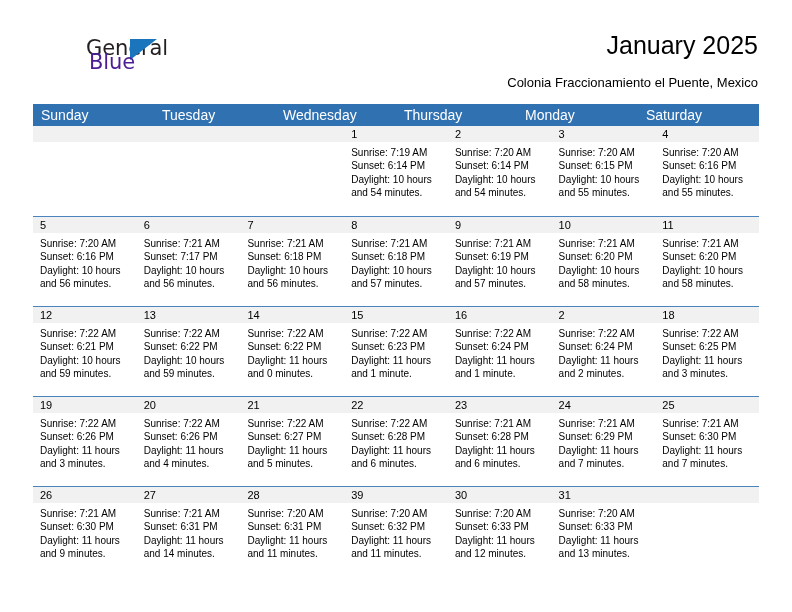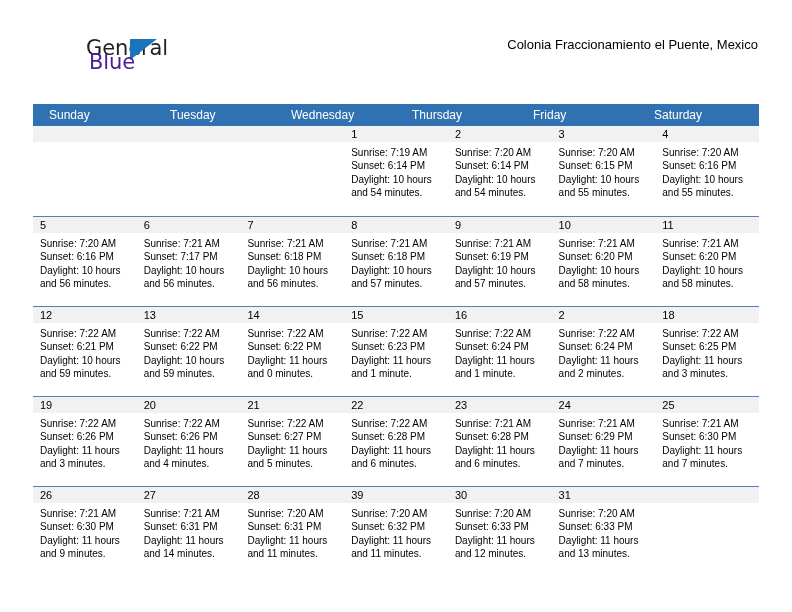--- a/index.html
+++ b/index.html
@@ -74,42 +74,42 @@
   .cal-title {
     font-size: 25px;
     color: #000000;
     line-height: 30px;
     white-space: nowrap;
   }
   .cal-subtitle {
     font-size: 13px;
     color: #000000;
     line-height: 18px;
-    margin-top: 6px;
+    margin-top: 14px;
     white-space: nowrap;
   }
 
   
   .calendar {
     position: absolute;
     left: 33px;
     top: 104px;
     width: 726px;
   }
   .weekday-row {
     display: flex;
     width: 726px;
     height: 22px;
     background: #3071b2;
   }
   .weekday {
     flex: 1 1 0;
     box-sizing: border-box;
-    padding-left: 16px;
-    font-size: 12px;
+    padding-left: 8px;
+    font-size: 14px;
     line-height: 22px;
     color: #ffffff;
     overflow: hidden;
     white-space: nowrap;
   }
 
   .week-row {
     display: flex;
     width: 726px;
     height: 90px;
@@ -159,31 +159,32 @@
 
 <div class="page">
 
   <div class="header">
     <div class="logo">
       <span class="logo-general">General</span>
       <span class="logo-triangle"></span>
       <span class="logo-blue">Blue</span>
     </div>
     <div class="title-block">
+      <div class="cal-title">January 2025</div>
       <div class="cal-subtitle">Colonia Fraccionamiento el Puente, Mexico</div>
     </div>
   </div>
 
   <div class="calendar">
     <div class="weekday-row" id="weekday-row">
         <div class="weekday">Sunday</div>
         <div class="weekday">Tuesday</div>
         <div class="weekday">Wednesday</div>
         <div class="weekday">Thursday</div>
-        <div class="weekday">Friday</div>
+        <div class="weekday">Monday</div>
         <div class="weekday">Saturday</div>
       </div>
     <div id="weeks-container">
         <div class="week-row first">
           <div class="day-cell blank-cell">
             <div class="daynum-band"></div>
           </div>
           <div class="day-cell blank-cell">
             <div class="daynum-band"></div>
           </div>

